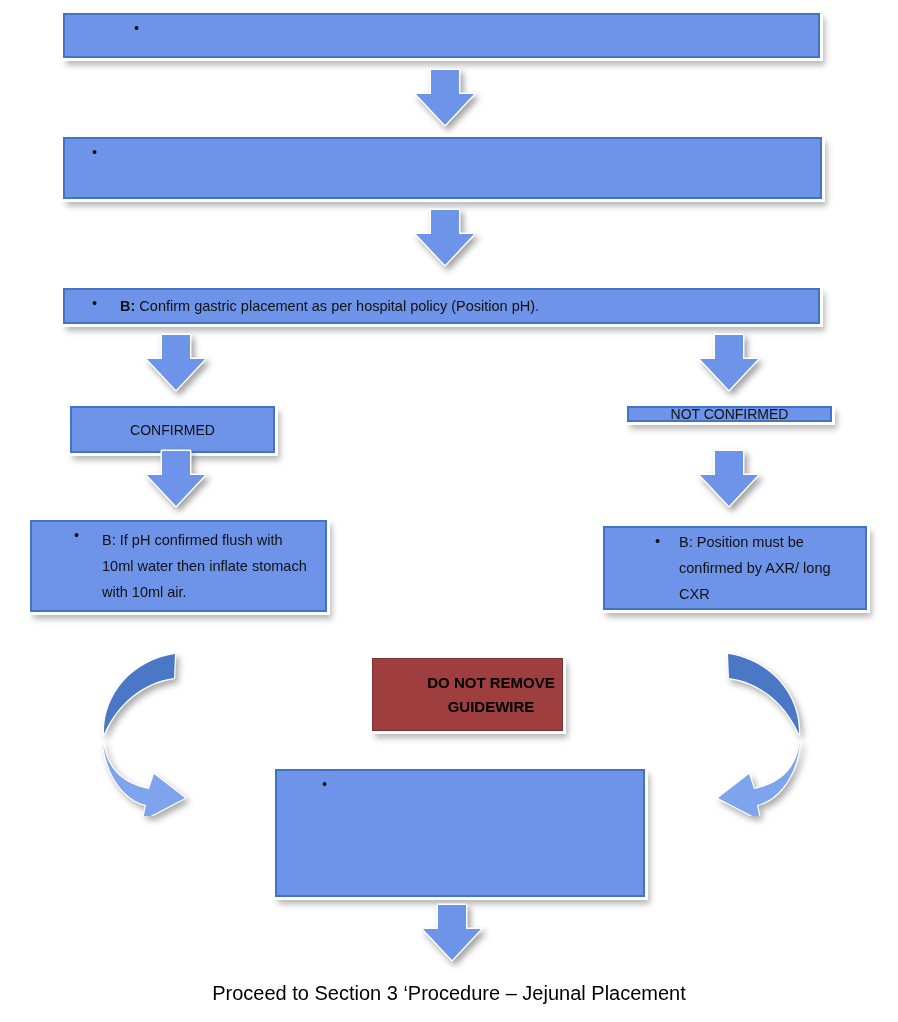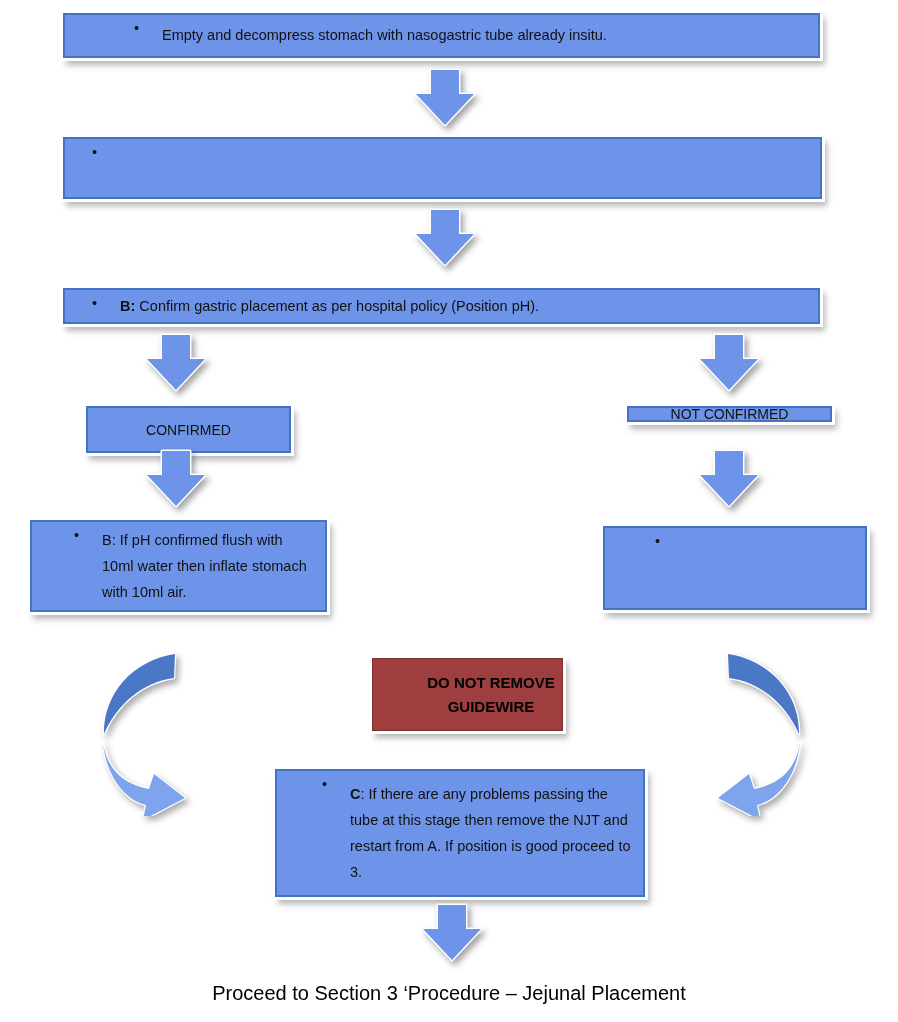--- a/index.html
+++ b/index.html
@@ -86,21 +86,20 @@
       <path d="M82 6 C 40 12, 10 46, 11 86 C 24 56, 50 34, 81 30 Z" fill="#4A77C6" stroke="#ffffff" stroke-width="2.5" stroke-linejoin="round" paint-order="stroke"></path>
       <path d="M10 94 C 13 118, 28 136, 56 141 L 61 126 L 92 150 L 50 172 L 53 157 C 28 151, 12 122, 10 94 Z" fill="#7DA4EC" stroke="#ffffff" stroke-width="2.5" stroke-linejoin="round" paint-order="stroke"></path>
     </symbol>
   </defs>
 </svg>
 
 <div class="canvas">
 
   <div class="bluebox" style="left:63px; top:13px; width:757px; height:45px; padding-left:69px;">
     <span class="bullet">•</span>
-    <span class="txt">Empty and decompress stomach with nasogastric tube already insitu.</span>
   </div>
 
   <svg class="down-arrow" style="left:414px; top:68px;">
     <use href="#block-arrow"></use>
   </svg>
 
   <div class="bluebox" style="left:63px; top:137px; width:759px; height:62px; padding-left:27px;">
     <span class="bullet">•</span>
   </div>
 
@@ -115,60 +114,58 @@
     </span>
   </div>
 
   <svg class="down-arrow" style="left:145px; top:333px;">
     <use href="#block-arrow"></use>
   </svg>
   <svg class="down-arrow" style="left:698px; top:333px;">
     <use href="#block-arrow"></use>
   </svg>
 
-  <div class="bluebox label-box" style="left:86px; top:406px; width:205px; height:47px;">
+  <div class="bluebox label-box" style="left:70px; top:406px; width:205px; height:47px;">
     <span>CONFIRMED</span>
   </div>
   <div class="bluebox label-box" style="left:627px; top:406px; width:205px; height:16px;">
     <span>NOT CONFIRMED</span>
   </div>
 
   <svg class="down-arrow" style="left:145px; top:449px;">
     <use href="#block-arrow"></use>
   </svg>
   <svg class="down-arrow" style="left:698px; top:449px;">
     <use href="#block-arrow"></use>
   </svg>
 
   <div class="bluebox" style="left:30px; top:520px; width:297px; height:92px; padding-left:42px;">
     <span class="bullet">•</span>
     <span class="txt" style="max-width:212px;">B: If pH confirmed flush with 10ml water then inflate stomach with 10ml air.</span>
   </div>
 
   <div class="bluebox" style="left:603px; top:526px; width:264px; height:84px; padding-left:50px;">
     <span class="bullet narrow">•</span>
+    <span class="txt" style="max-width:172px;">B: Position must be confirmed by AXR/ long CXR</span>
   </div>
 
   <div class="redbox" style="left:372px; top:658px; width:191px; height:73px;padding-left:47px;">
     <div>DO NOT REMOVE</div>
     <div>GUIDEWIRE</div>
   </div>
 
   <svg class="curved-arrow" style="left:93px; top:648px;" viewBox="0 0 95 168">
     <use href="#curved-arrow"></use>
   </svg>
   <svg class="curved-arrow" style="left:715px; top:648px;" viewBox="0 0 95 168">
     <use href="#curved-arrow" transform="translate(95,0) scale(-1,1)"></use>
   </svg>
 
   <div class="bluebox" style="left:275px; top:769px; width:370px; height:128px; padding-left:45px;">
     <span class="bullet">•</span>
-    <span class="txt" style="max-width:285px;">
-      <b>C</b><span>: If there are any problems passing the tube at this stage then remove the NJT and restart from A.  If position is good proceed to 3.</span>
-    </span>
   </div>
 
   <svg class="down-arrow" style="left:421px; top:903px;">
     <use href="#block-arrow"></use>
   </svg>
 
   <div class="footer-text">Proceed to Section 3 ‘Procedure – Jejunal Placement</div>
 
 </div>
 

